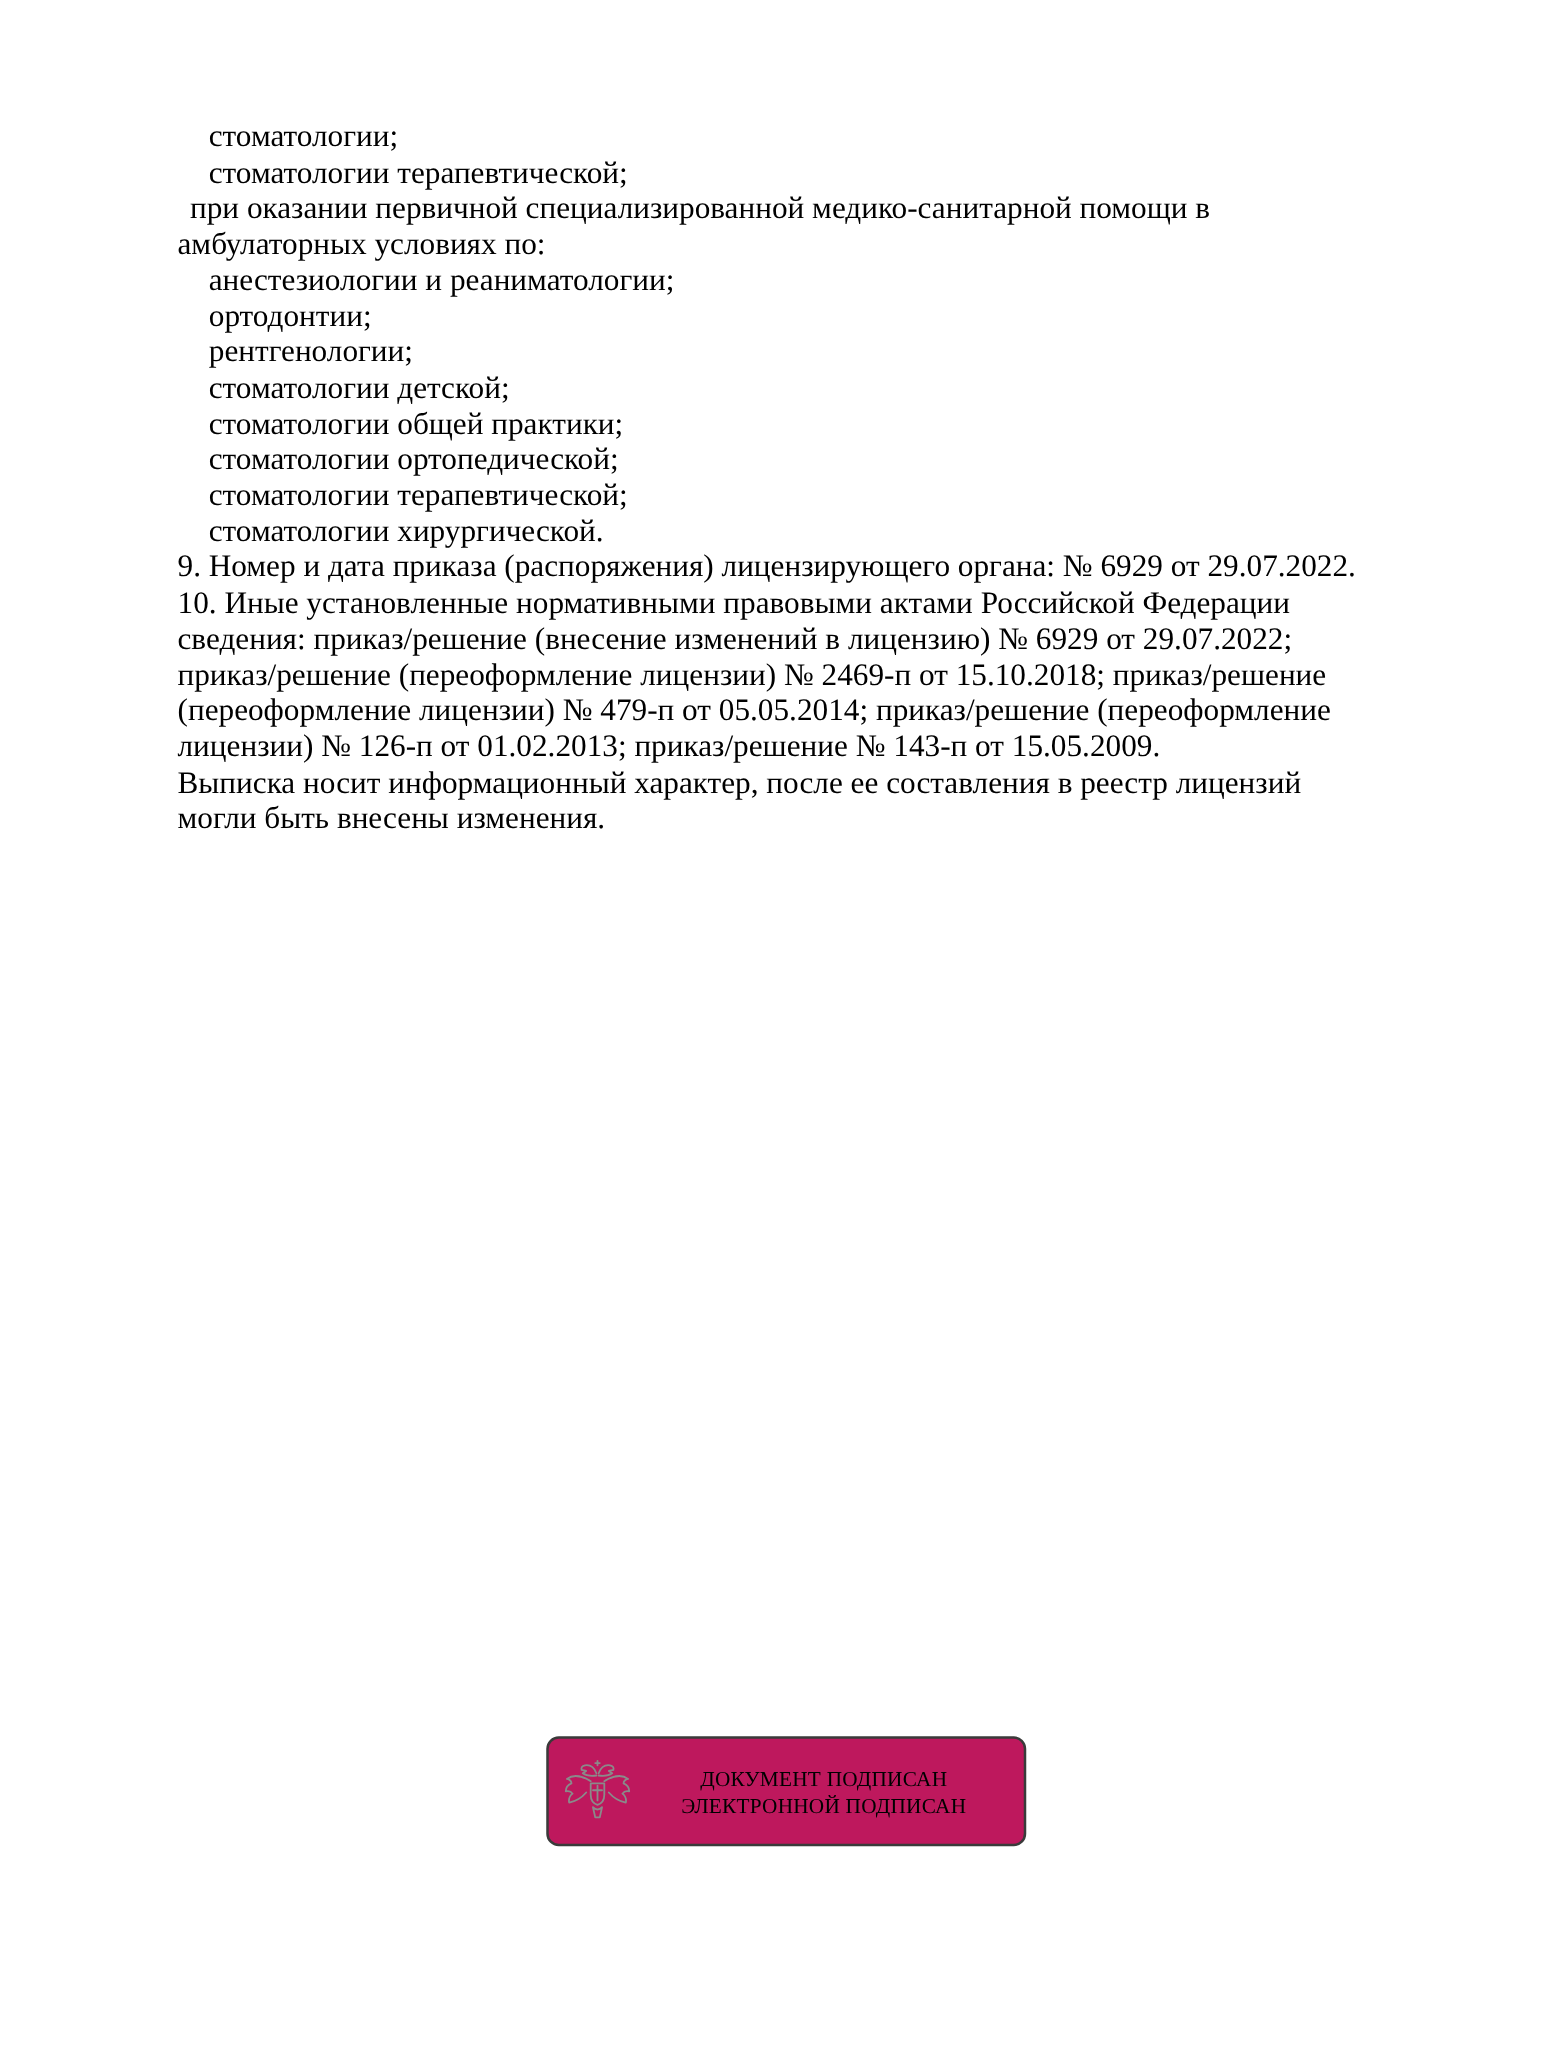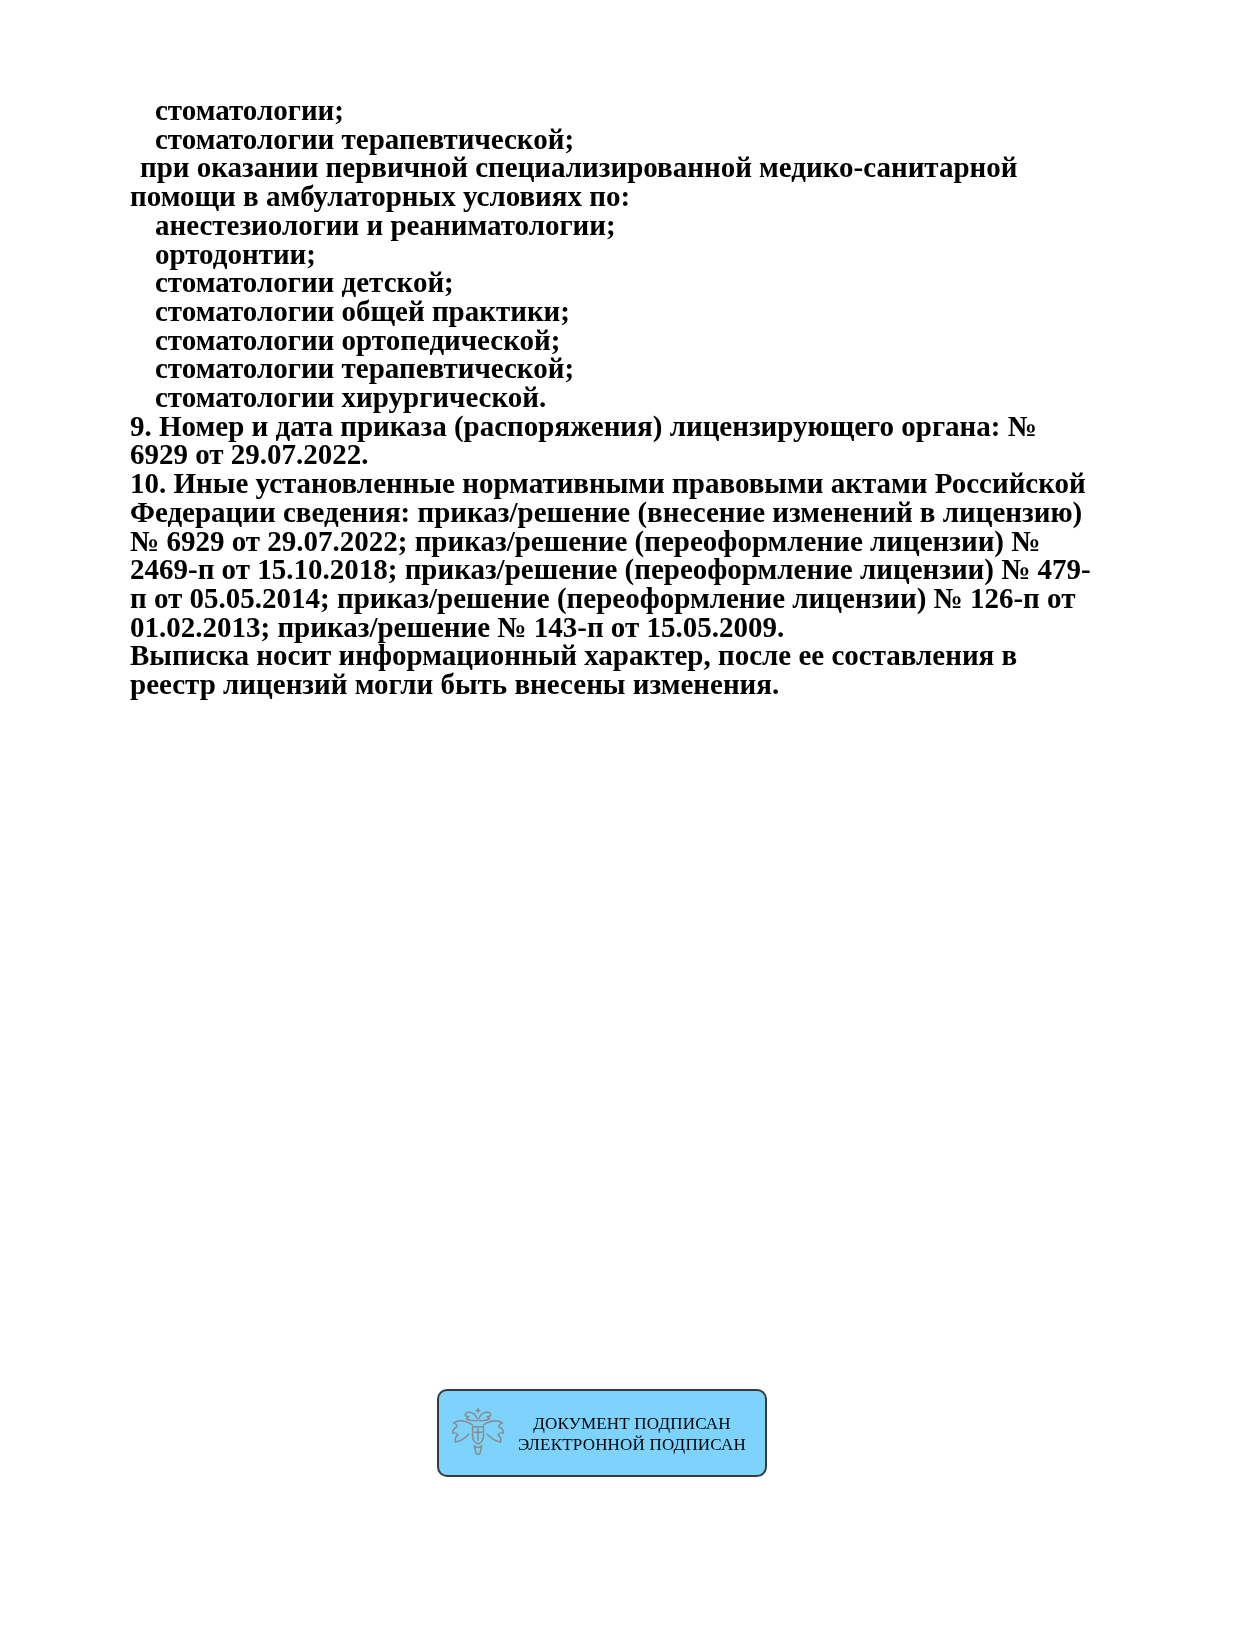--- a/index.html
+++ b/index.html
@@ -7,41 +7,40 @@
   body {
     position: relative;
     width: 1240px;
     height: 1650px;
     font-family: "Liberation Serif", "DejaVu Serif", serif;
     color: #000000;
     overflow: hidden;
   }
   .content {
     position: absolute;
-    left: 130px;
+    left: 142px;
     top: 96px;
     width: 965px;
-    font-size: 29px;
+    font-size: 25px;
     line-height: 28.7px;
-    font-weight: bold;
   }
   p { margin: 0; }
   .li { padding-left: 25px; }
   .intro { text-indent: 10px; }
   .gap { }
 
   
   .stamp {
     position: absolute;
     left: 437px;
     top: 1389px;
-    width: 330px;
+    width: 384px;
     border: 2px solid #3a3a3a;
     border-radius: 10px;
-    background: #7dd3fc;
+    background: #be185d;
   }
   .stamp-head {
     display: flex;
     align-items: center;
     padding: 9px 10px 7px 8px;
     min-height: 84px;
   }
   .stamp-emblem {
     flex: 0 0 auto;
     width: 62px;
@@ -67,20 +66,21 @@
 </style>
 </head>
 <body>
 
 <div class="content">
   <p class="li">стоматологии;</p>
   <p class="li">стоматологии терапевтической;</p>
   <p class="intro">при оказании первичной специализированной медико-санитарной помощи в амбулаторных условиях по:</p>
   <p class="li">анестезиологии и реаниматологии;</p>
   <p class="li">ортодонтии;</p>
+  <p class="li">рентгенологии;</p>
   <p class="li">стоматологии детской;</p>
   <p class="li">стоматологии общей практики;</p>
   <p class="li">стоматологии ортопедической;</p>
   <p class="li">стоматологии терапевтической;</p>
   <p class="li">стоматологии хирургической.</p>
 
   <p class="gap">9. Номер и дата приказа (распоряжения) лицензирующего органа: № 6929 от 29.07.2022.</p>
 
   <p class="gap">10. Иные установленные нормативными правовыми актами Российской Федерации сведения: приказ/решение (внесение изменений в лицензию) № 6929 от 29.07.2022; приказ/решение (переоформление лицензии) № 2469-п от 15.10.2018; приказ/решение (переоформление лицензии) № 479-п от 05.05.2014; приказ/решение (переоформление лицензии) № 126-п от 01.02.2013; приказ/решение № 143-п от 15.05.2009.</p>
 

